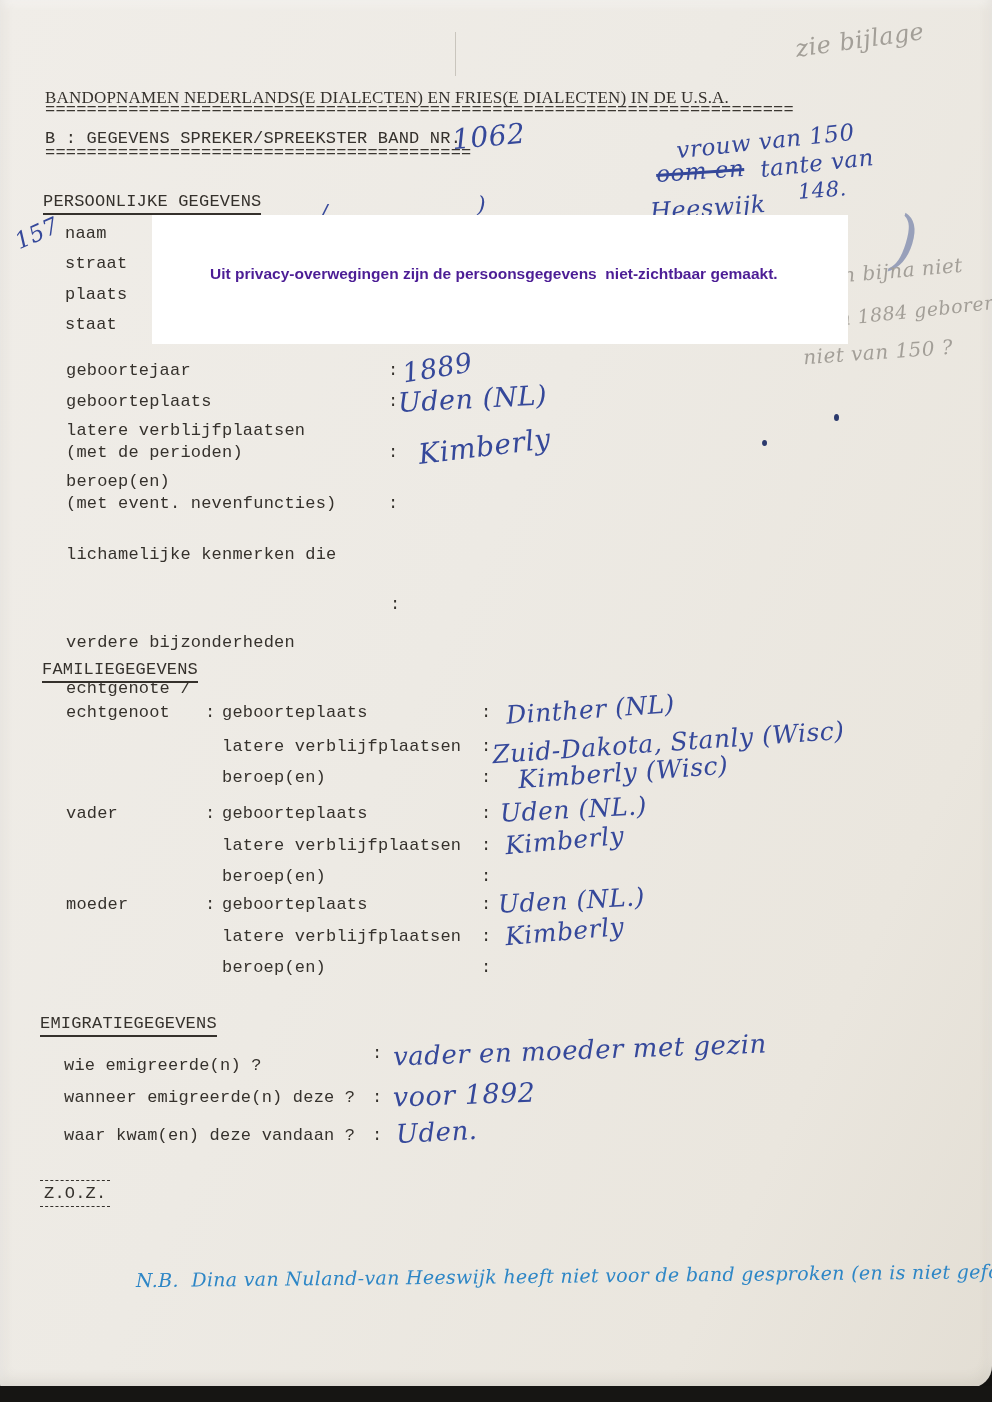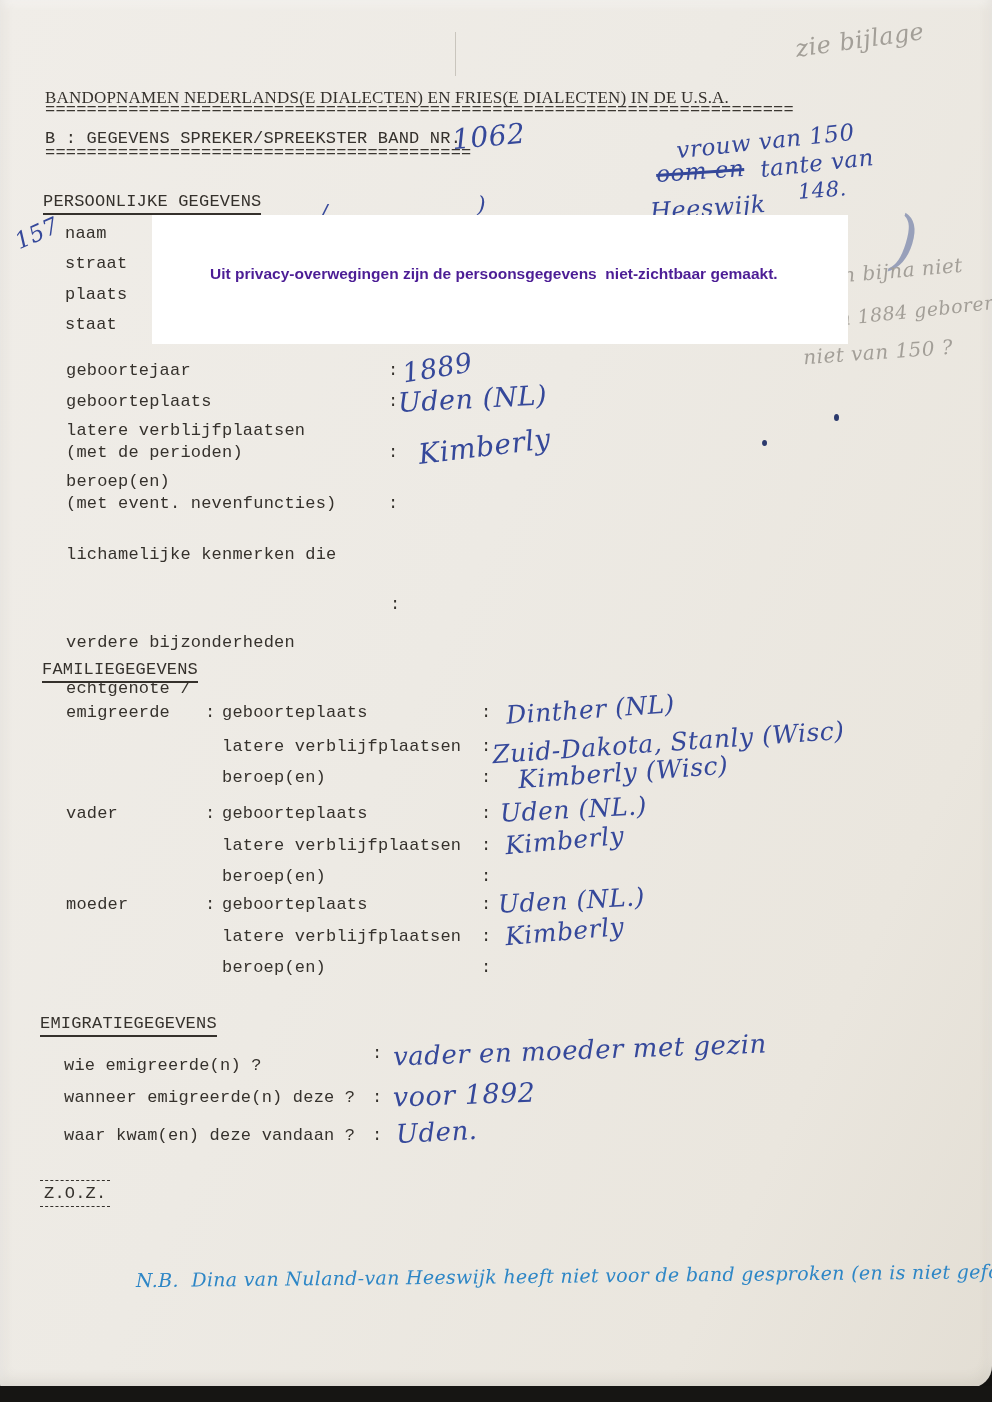--- a/index.html
+++ b/index.html
@@ -87,21 +87,21 @@
   <span class="t" style="left:388px;top:494px;">:</span>
 
   <span class="t" style="left:66px;top:545px;">lichamelijke kenmerken die</span>
 
   <span class="t" style="left:66px;top:603px;margin-top:30px;">verdere bijzonderheden</span>
   <span class="t" style="left:390px;top:595px;">:</span>
 
   <span class="t hd" style="left:42px;top:660px;">FAMILIEGEGEVENS</span>
   <span class="t" style="left:66px;top:679px;">echtgenote /</span>
 
-  <span class="t" style="left:66px;top:703px;">emigreerde</span>
+  <span class="t" style="left:66px;top:703px;">echtgenoot</span>
   <span class="t" style="left:205px;top:703px;">:</span>
   <span class="t" style="left:222px;top:703px;">geboorteplaats</span>
   <span class="t" style="left:481px;top:703px;">:</span>
   <span class="hw blue" style="left:506px;top:695px;font-size:25px;transform:rotate(-4deg);">Dinther (NL)</span>
   <span class="t" style="left:222px;top:737px;">latere verblijfplaatsen</span>
   <span class="t" style="left:481px;top:737px;">:</span>
   <span class="hw blue" style="left:492px;top:728px;font-size:25px;transform:rotate(-4deg);">Zuid-Dakota, Stanly (Wisc)</span>
   <span class="t" style="left:222px;top:768px;">beroep(en)</span>
   <span class="t" style="left:481px;top:768px;">:</span>
   <span class="hw blue" style="left:518px;top:758px;font-size:25px;transform:rotate(-4deg);">Kimberly (Wisc)</span>

